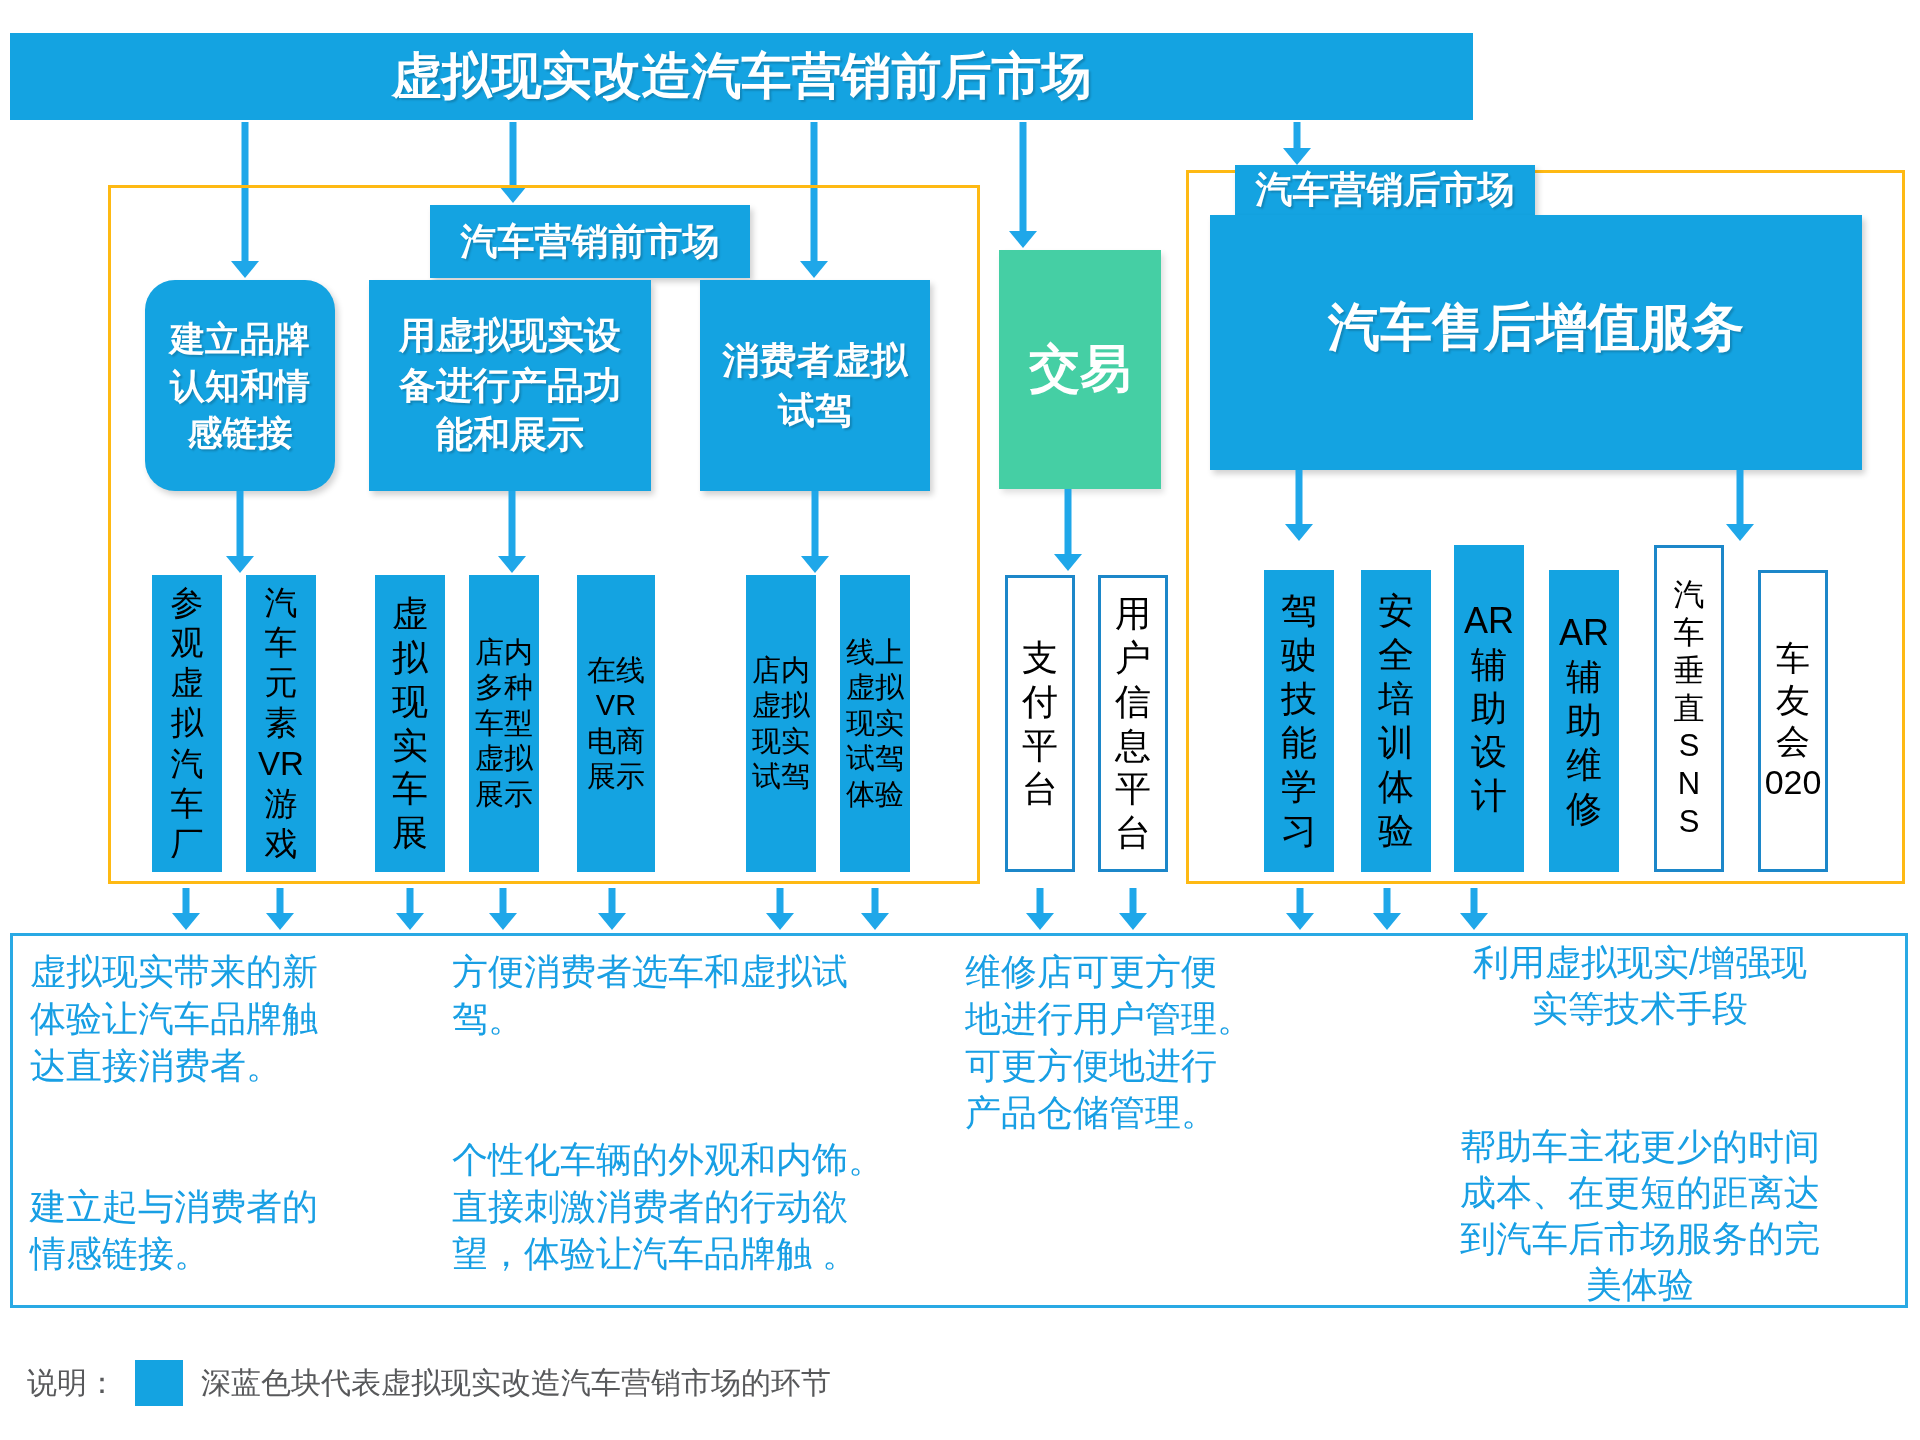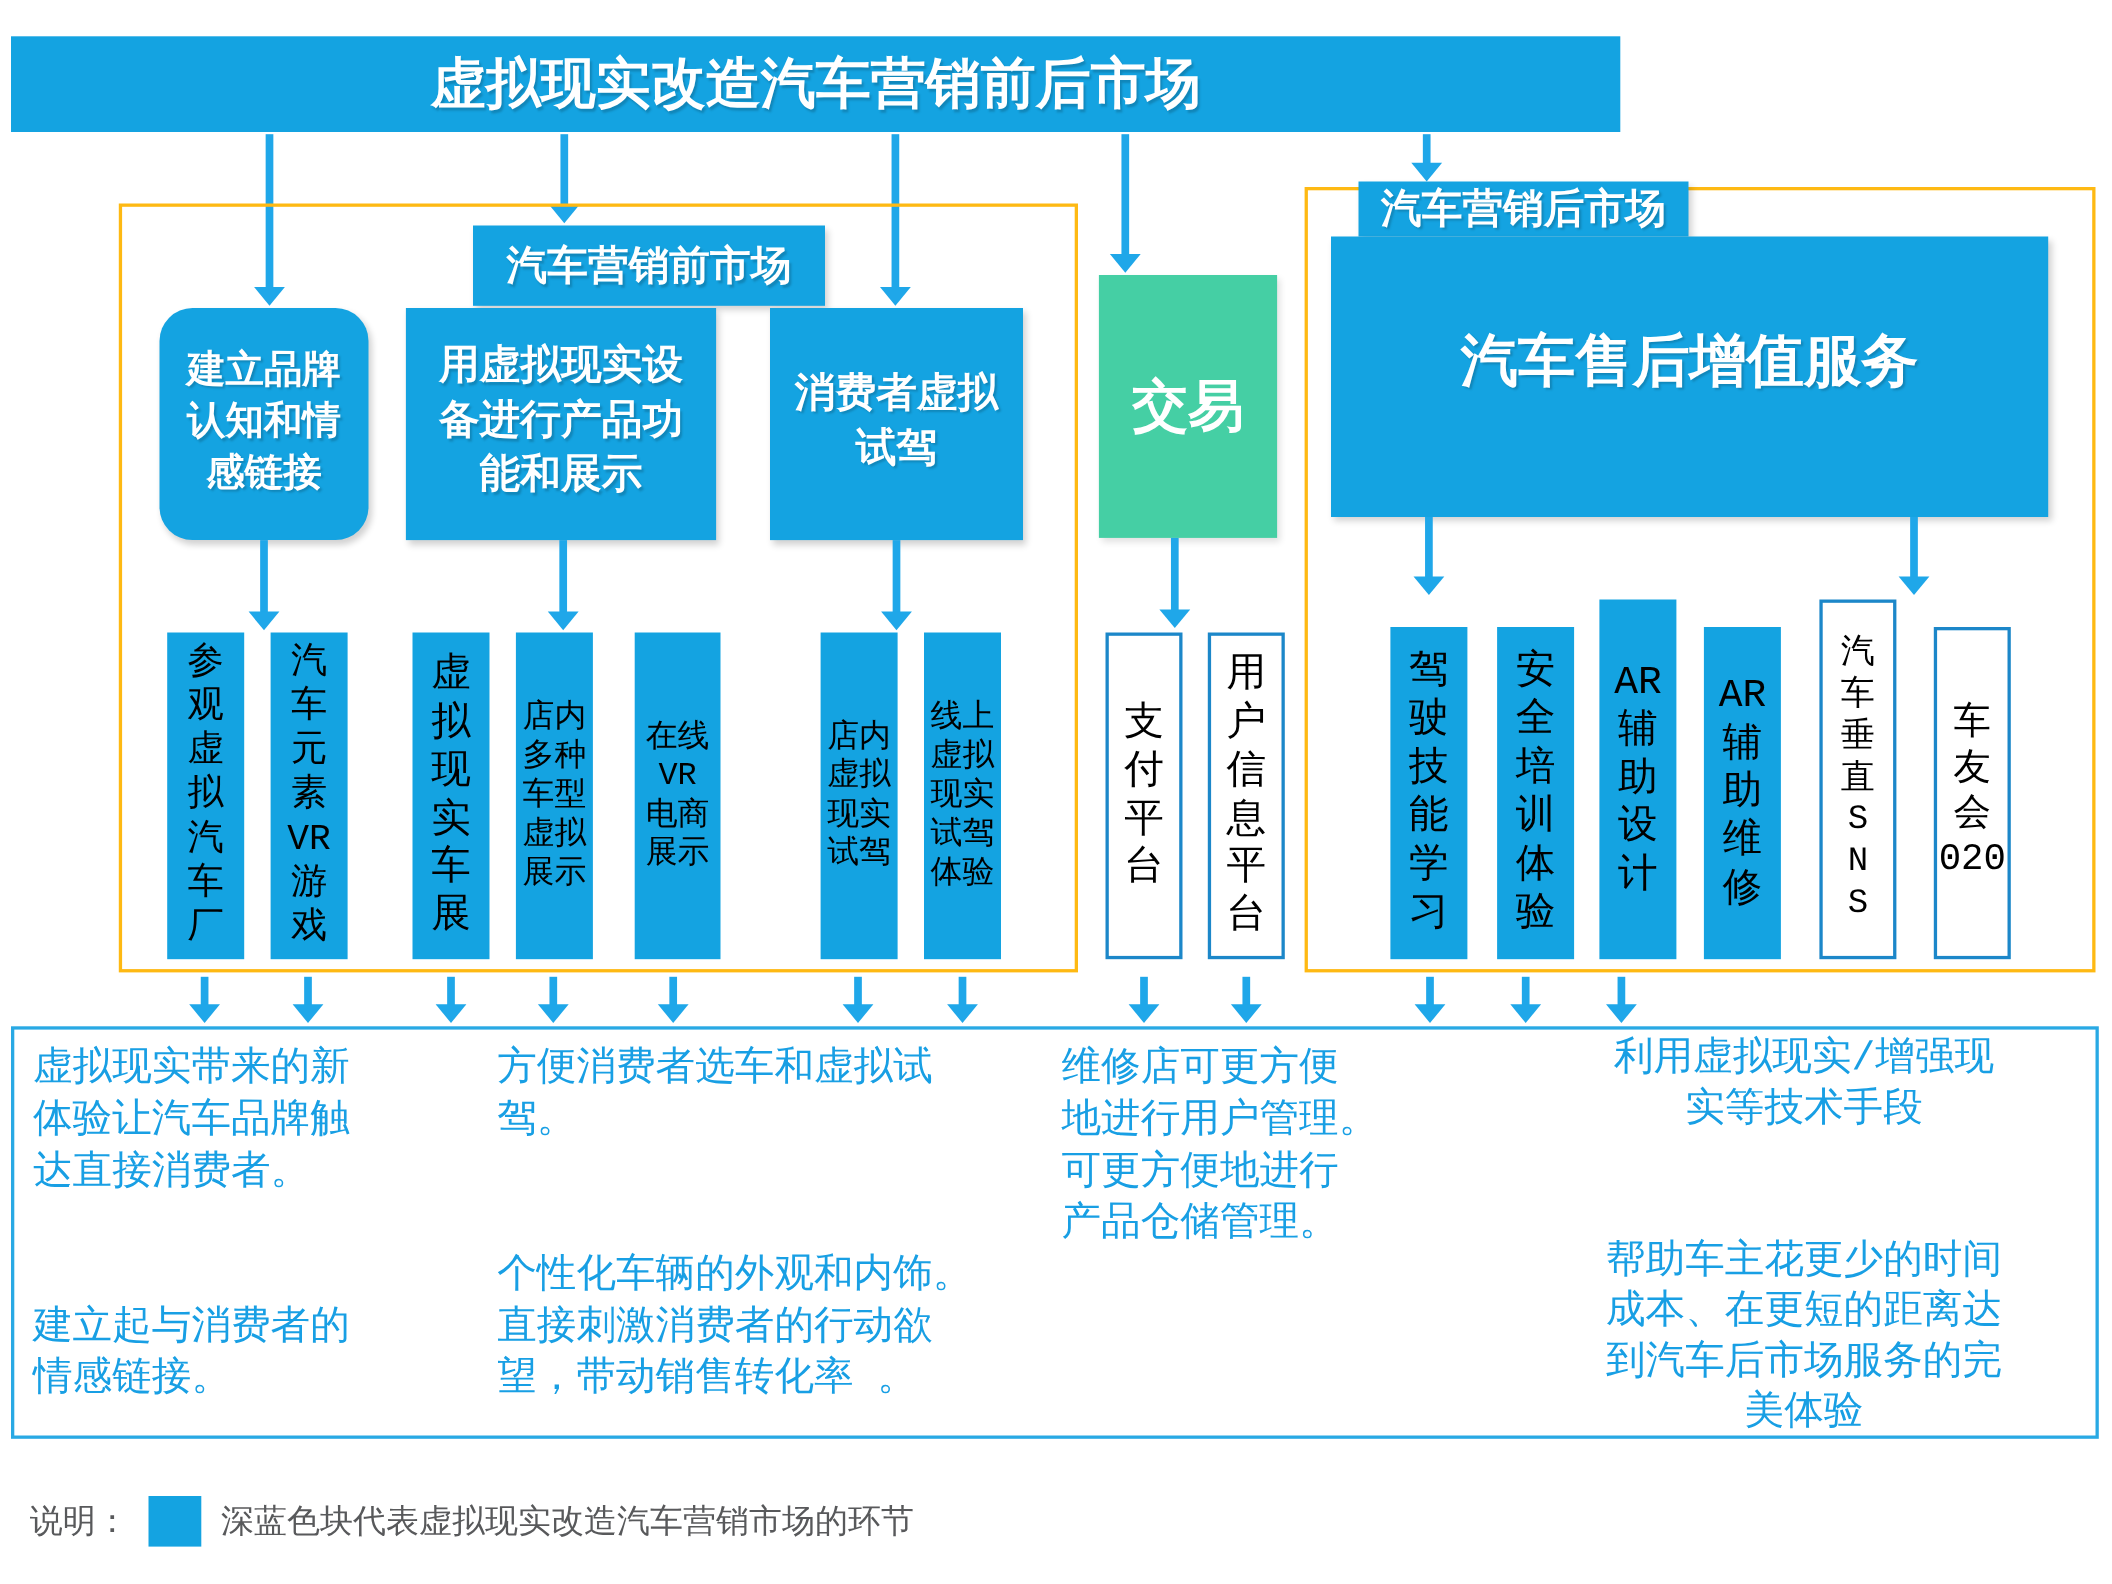--- a/index.html
+++ b/index.html
@@ -7,21 +7,21 @@
     --arrow:#1FA7E9;
     --green:#45CFA4;
     --orange:#FEB913;
     --txtblue:#189FE4;
     --bordblue:#1C87C9;
     --legendtxt:#58595B;
   }
   html,body{margin:0;padding:0;background:#fff;}
   #stage{position:relative;width:1920px;height:1440px;background:#fff;overflow:hidden;
          font-family:"Liberation Sans","DejaVu Sans",sans-serif;}
-  .abs{position:absolute;box-sizing:border-box;font-family:Liberation Mono, monospace;}
+  .abs{position:absolute;box-sizing:border-box;}
   .bluebox{background:var(--blue);color:#fff;font-weight:bold;display:flex;align-items:center;
            justify-content:center;text-align:center;white-space:pre-line;
            text-shadow:2px 2px 2px rgba(0,0,0,0.18);box-shadow:3px 4px 6px rgba(0,0,0,0.18);}
   .greenbox{background:var(--green);color:#fff;font-weight:bold;display:flex;align-items:center;
             justify-content:center;text-align:center;box-shadow:3px 4px 6px rgba(0,0,0,0.12);}
   .vitem{background:var(--blue);color:#000;display:flex;align-items:center;justify-content:center;
          text-align:center;white-space:pre-line;line-height:1.22;}
   .vitem.white{background:#fff;border:3px solid var(--bordblue);}
   .frame{border:3px solid var(--orange);background:transparent;}
   .noteframe{border:3px solid #29A9E4;}
@@ -258,21 +258,21 @@
 
 
 建立起与消费者的
 情感链接。</div>
   <div class="abs note" style="left:452px;top:948px;width:460px;">方便消费者选车和虚拟试
 驾。
 
 
 个性化车辆的外观和内饰。
 直接刺激消费者的行动欲
-望，带动销售转化率 。</div>
+望，体验让汽车品牌触 。</div>
   <div class="abs note" style="left:965px;top:948px;width:400px;">维修店可更方便
 地进行用户管理。
 可更方便地进行
 产品仓储管理。</div>
   <div class="abs note" style="left:1395px;top:940px;width:490px;line-height:46px;text-align:center;">利用虚拟现实/增强现
 实等技术手段
 
 
 帮助车主花更少的时间
 成本、在更短的距离达

